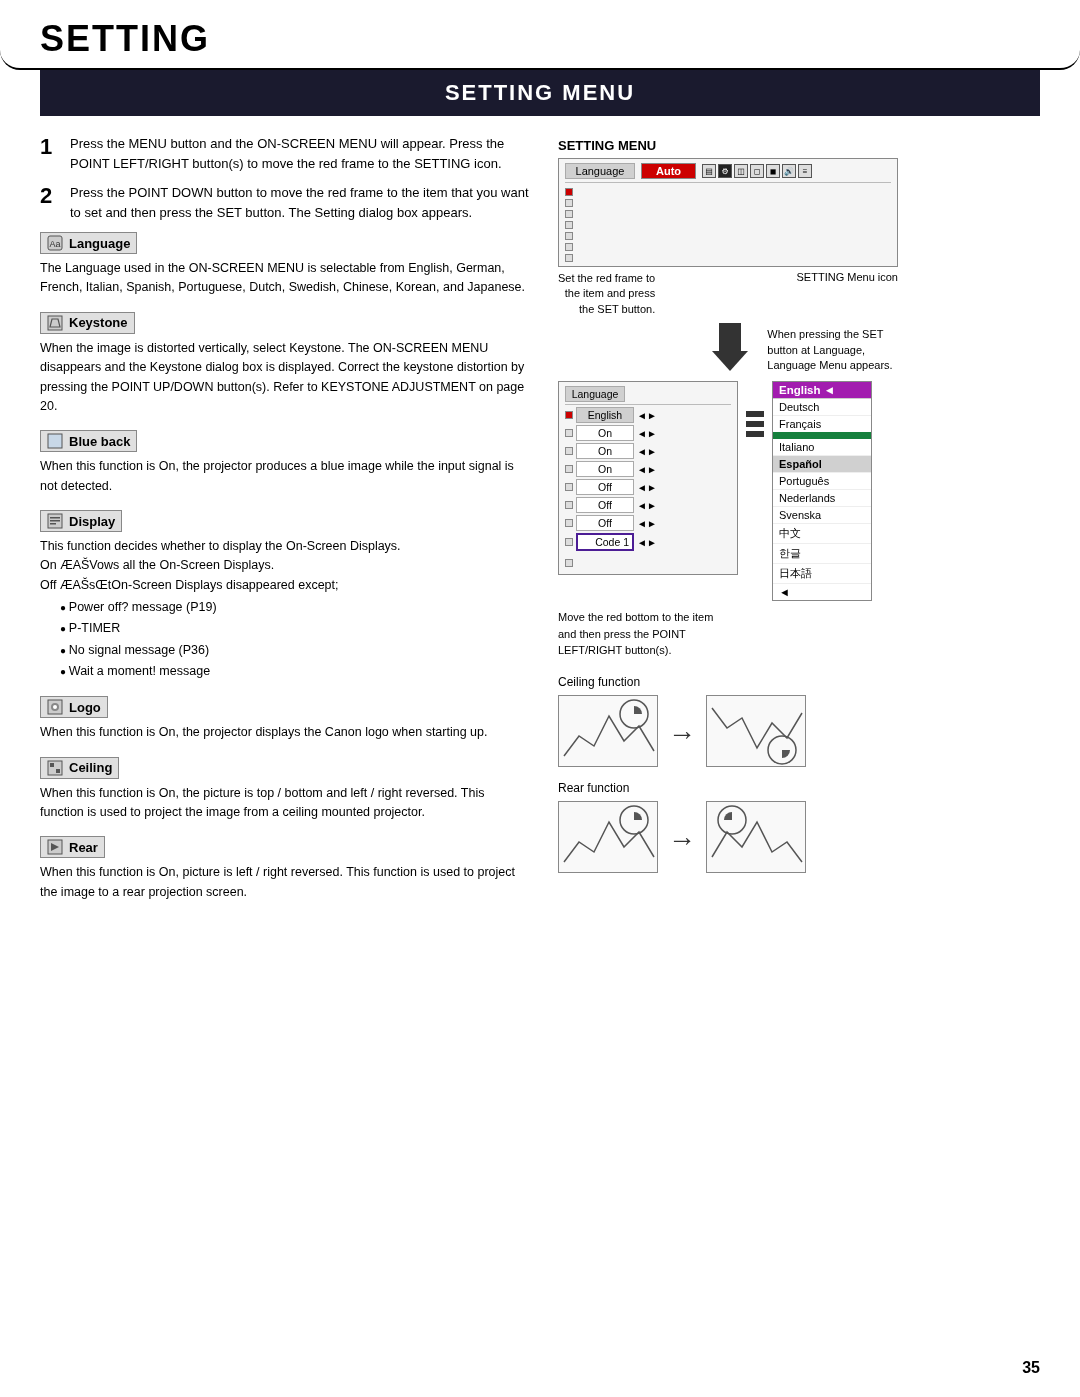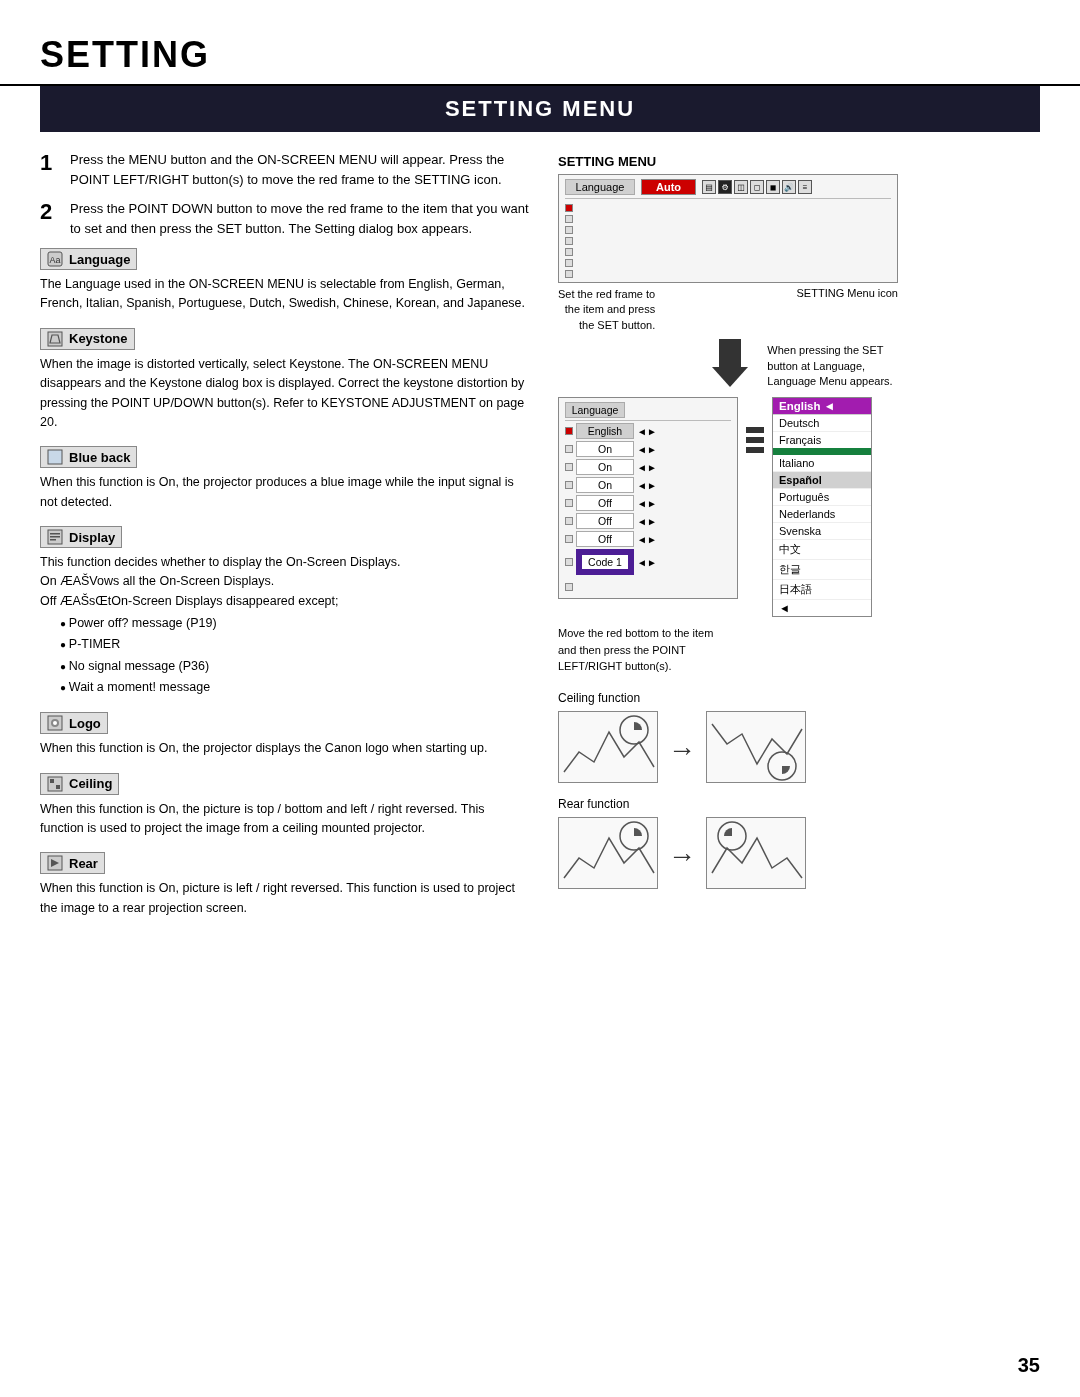--- a/index.html
+++ b/index.html
@@ -8,23 +8,24 @@
       min-height: 1397px;
       background: #fff;
       font-family: Arial, Helvetica, sans-serif;
       font-size: 13px;
       color: #000;
       position: relative;
     }
 
     
     .page-header {
-      padding: 34px 40px 8px 40px;
+      padding: 18px 40px 8px 40px;
       border-bottom: 2px solid #000;
       margin-bottom: 0;
+      border-radius: 20px;
     }
     .page-title {
       font-size: 36px;
       font-weight: bold;
       letter-spacing: 2px;
     }
 
     
     .section-banner {
       background: #1a1a2e;
@@ -154,21 +155,21 @@
     .arrow-right {
       font-size: 28px;
       color: #333;
     }
 
     
     .page-number {
       position: absolute;
       bottom: 20px;
       right: 40px;
-      font-size: 20px;
+      font-size: 16px;
       font-weight: bold;
     }
 
     .right-col-inner {
       padding-top: 4px;
     }
 
     
     svg.func-svg {
       width: 100px;
@@ -395,21 +396,21 @@
               <span style="width:58px; background:#fff; text-align:center; font-size:10.5px; padding:1px 3px; border:1px solid #aaa;">Off</span>
               <span style="font-size:10px;">◄►</span>
             </div>
             <div style="display:flex; align-items:center; gap:3px;">
               <span style="width:8px;height:8px;background:#ddd;border:1px solid #888;display:inline-block;"></span>
               <span style="width:58px; background:#fff; text-align:center; font-size:10.5px; padding:1px 3px; border:1px solid #aaa;">Off</span>
               <span style="font-size:10px;">◄►</span>
             </div>
             <div style="display:flex; align-items:center; gap:3px;">
               <span style="width:8px;height:8px;background:#ddd;border:1px solid #888;display:inline-block;"></span>
-              <span style="width:58px; background:#fff; text-align:center; font-size:10.5px; padding:1px 3px; border:6px solid #4c1d95;">Code 1</span>
+              <span style="width:58px; background:#fff; text-align:right; font-size:10.5px; padding:1px 3px; border:2px solid #4c1d95;">Code 1</span>
               <span style="font-size:10px;">◄►</span>
             </div>
           </div>
           <div style="margin-top:4px;">
             <span style="width:8px;height:8px;background:#ddd;border:1px solid #888;display:inline-block;"></span>
           </div>
         </div>
 
         <div style="display:flex; flex-direction:column; gap:4px; align-items:center; margin-top:30px;">
           <div style="width:18px;height:6px;background:#333;"></div>

